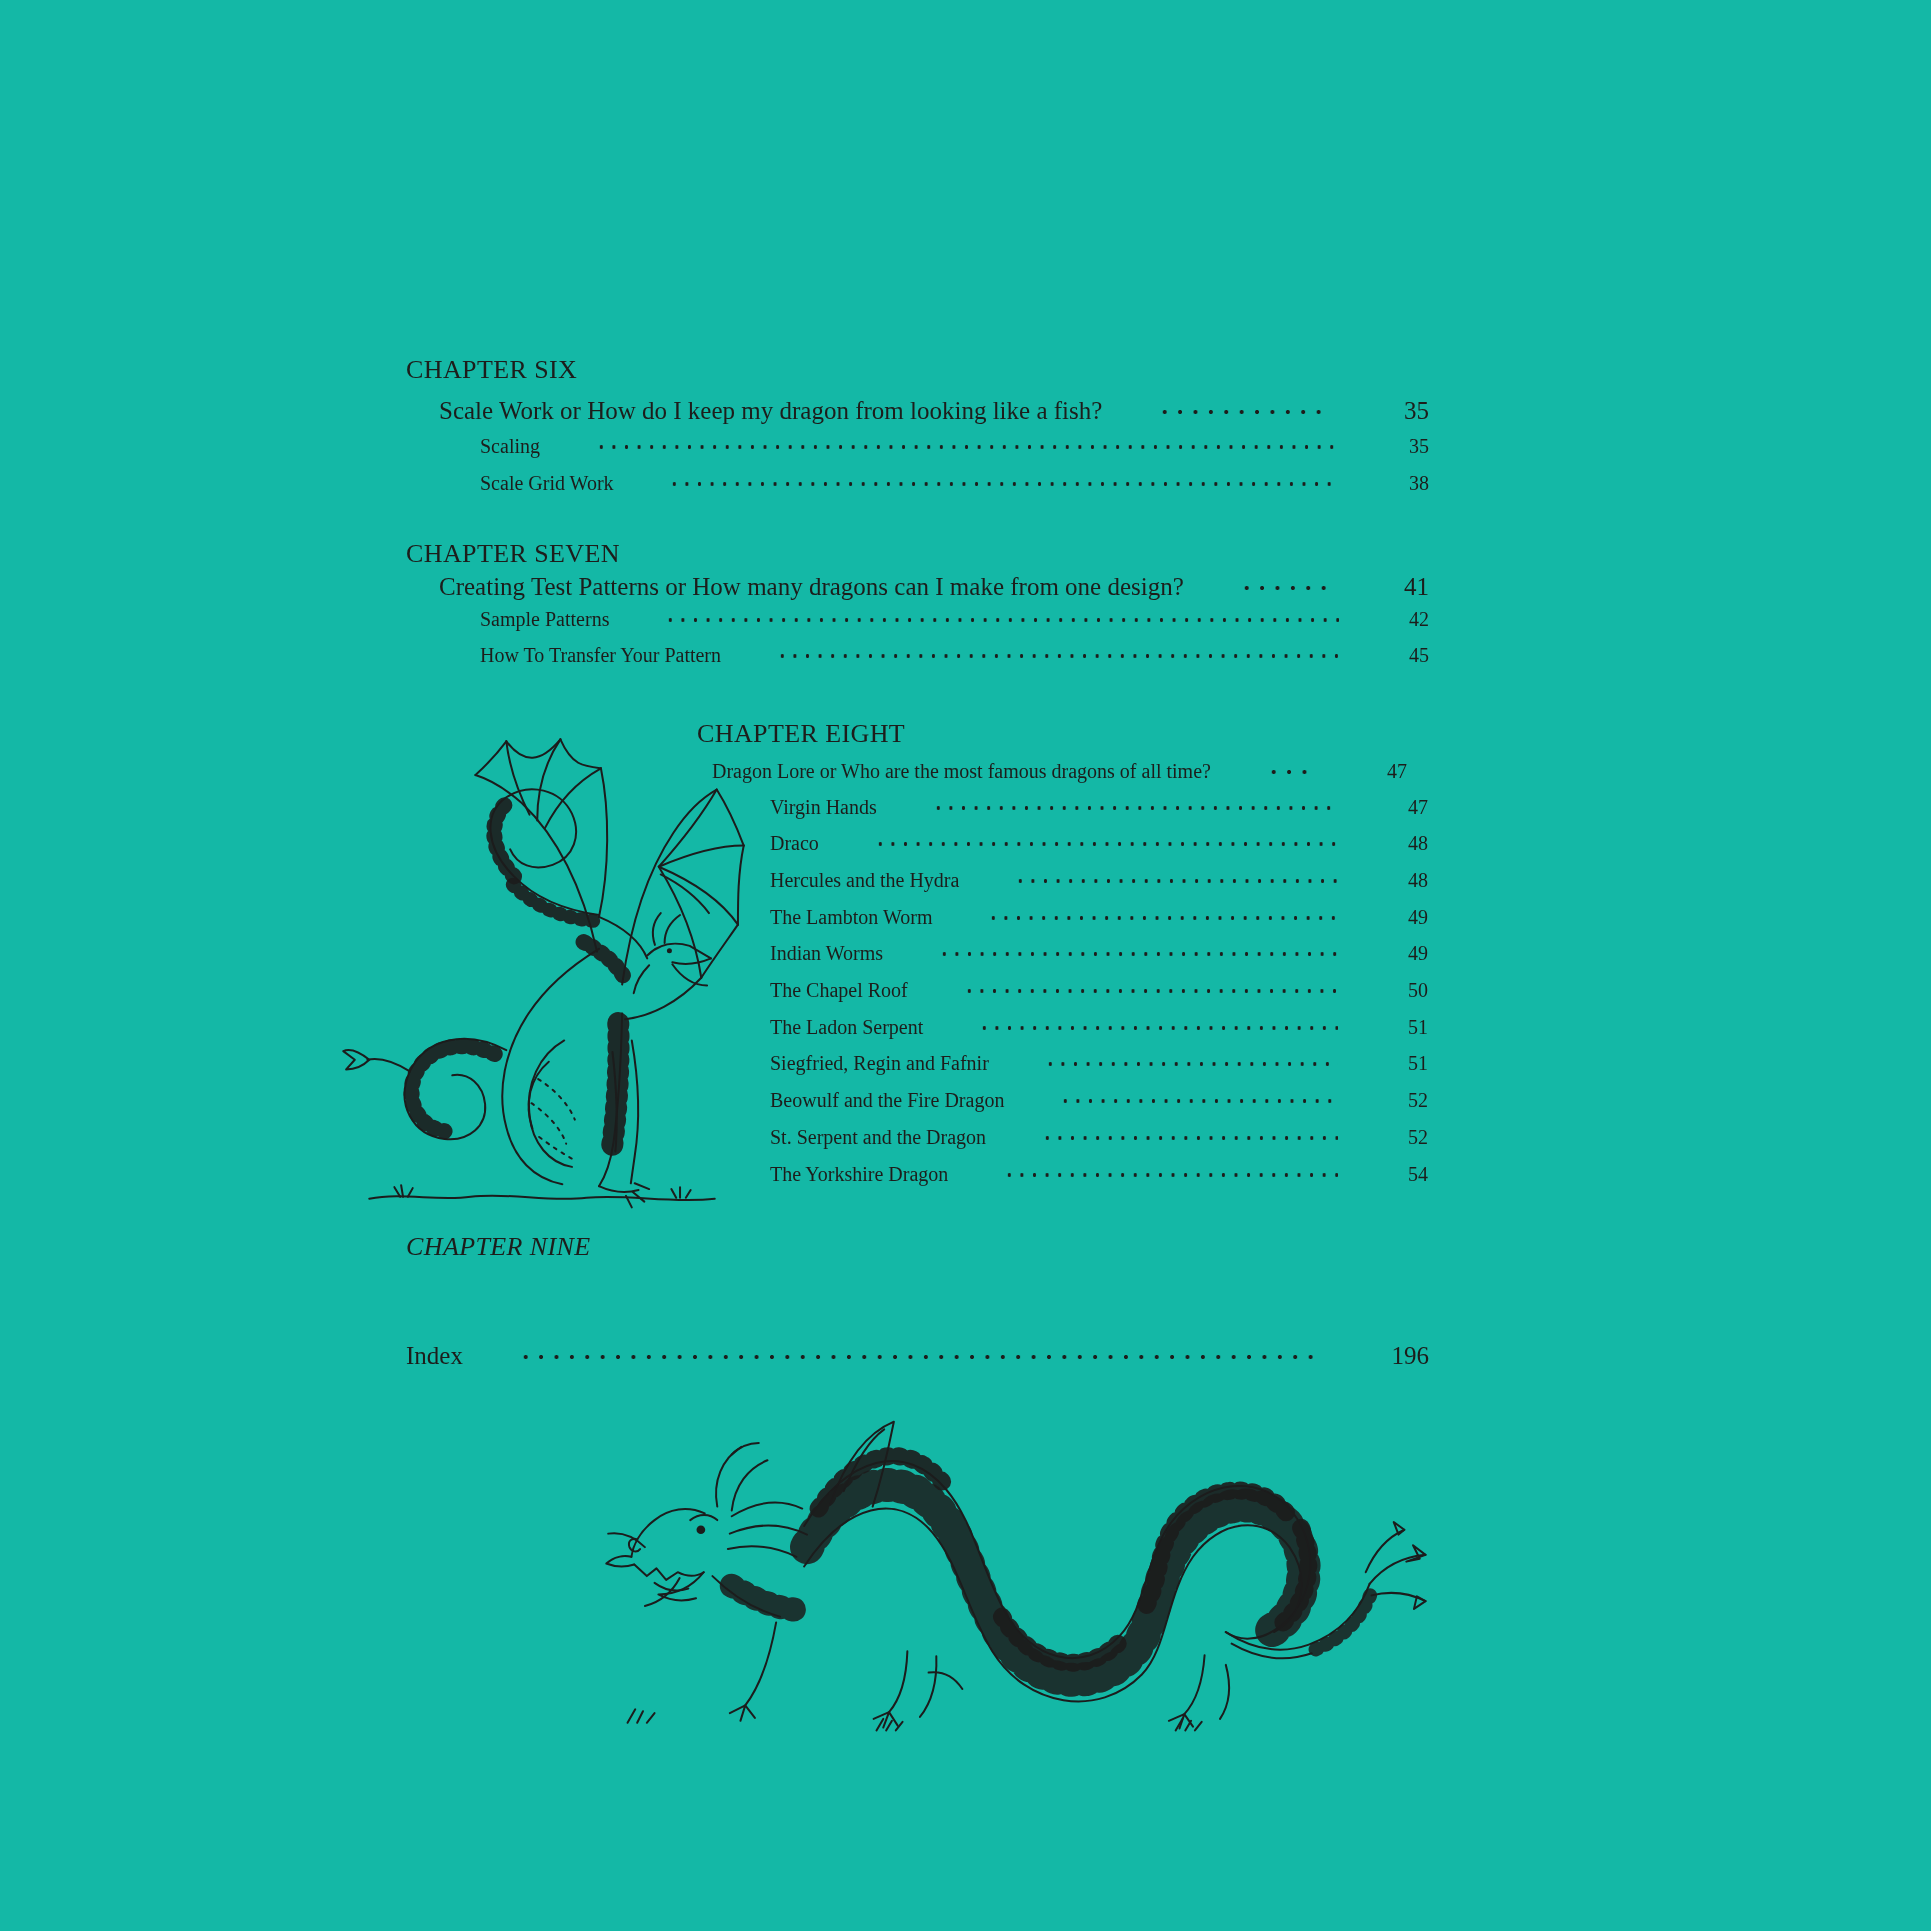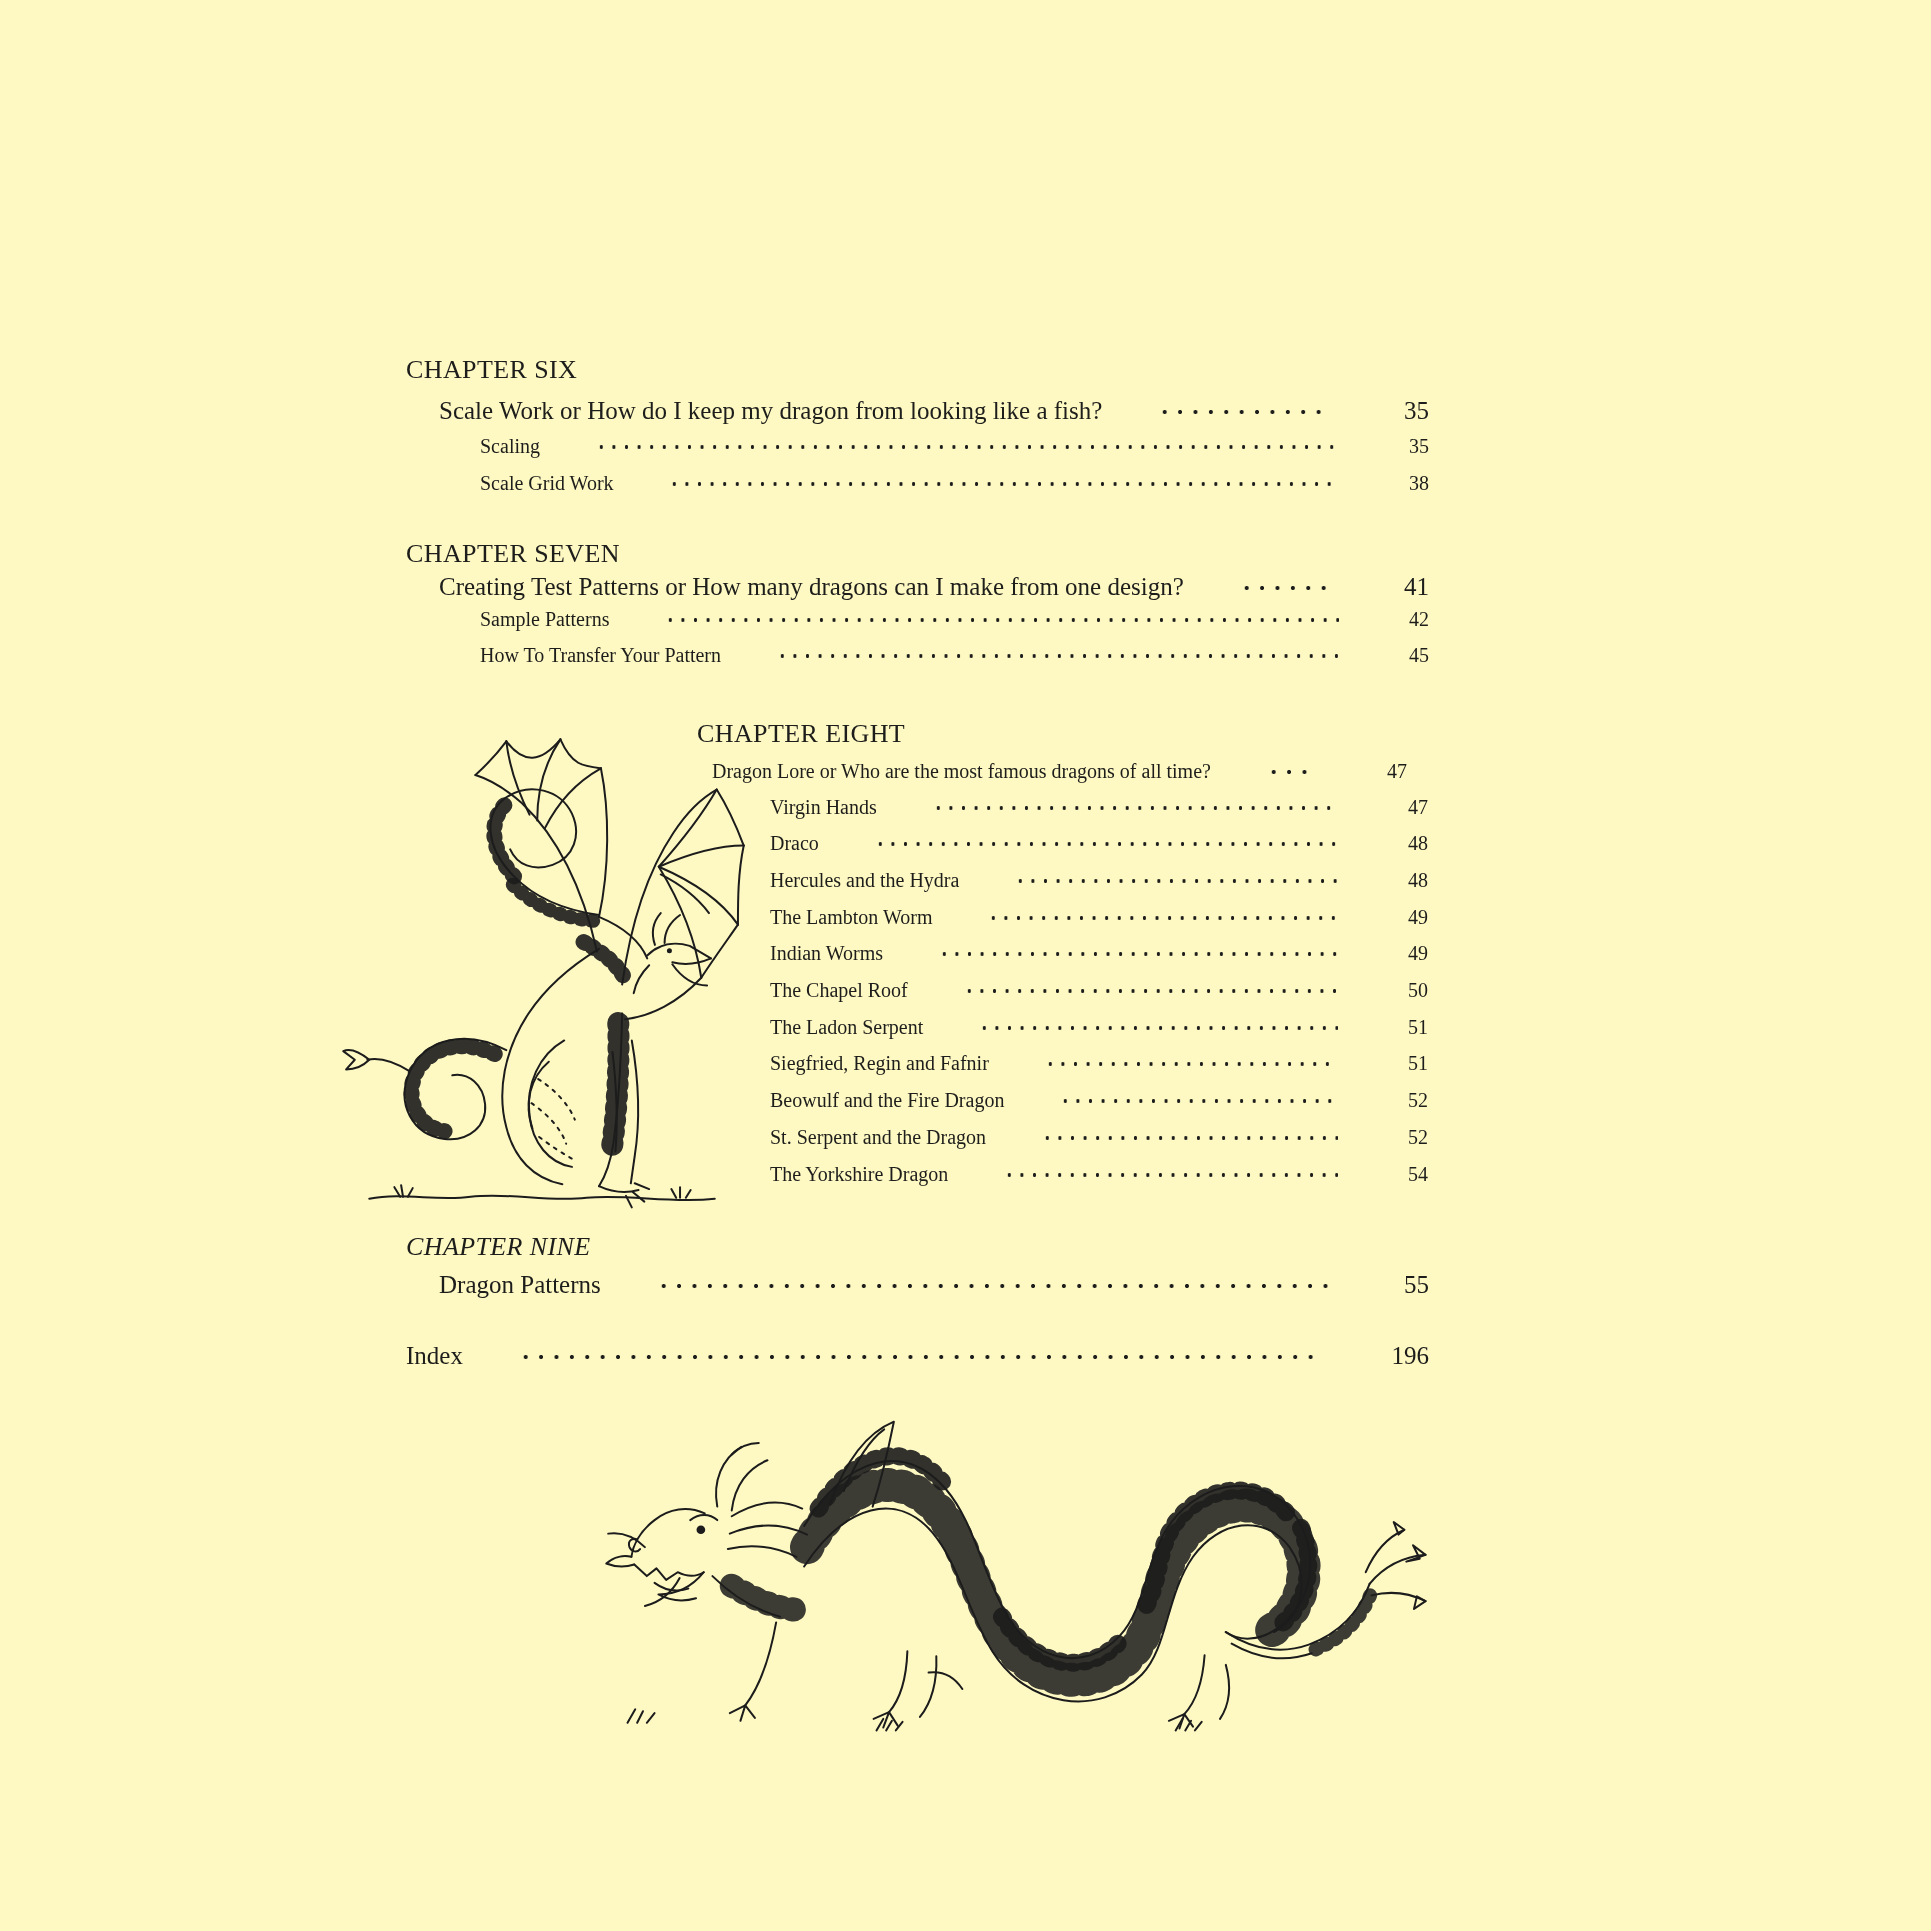--- a/index.html
+++ b/index.html
@@ -1,18 +1,18 @@
 <!DOCTYPE html>
 <html><head>
 <meta charset="utf-8">
 <style>
   html,body { margin:0; padding:0; background:#ffffff; }
   .page {
     position:relative; width:1931px; height:1931px;
-    background:#fef9c3; overflow:hidden;
+    background:#14b8a6; overflow:hidden;
     font-family:"Liberation Serif", serif;
     color:#1d1d1b;
   }
   .heading {
     position:absolute; font-size:26px; line-height:30px;
     letter-spacing:0.4px; white-space:nowrap;
   }
   .row { position:absolute; display:flex; align-items:baseline;gap:48px; }
   .row .label { white-space:nowrap; }
   .leader {
@@ -138,25 +138,20 @@
     <span class="pnum">52</span>
   </div>
   <div class="row lv2" style="left:770px; top:1162px; width:658px;">
     <span class="label">The Yorkshire Dragon</span>
     <span class="leader"></span>
     <span class="pnum">54</span>
   </div>
 
   <div class="heading" style="left:406px; top:1232px;font-style:italic;">CHAPTER NINE</div>
 
-  <div class="row lv1" style="left:439px; top:1269px; width:990px;">
-    <span class="label">Dragon Patterns</span>
-    <span class="leader"></span>
-    <span class="pnum">55</span>
-  </div>
 
   <div class="row lv1 idx" style="left:406px; top:1340px; width:1023px;">
     <span class="label">Index</span>
     <span class="leader"></span>
     <span class="pnum">196</span>
   </div>
 
   <svg class="art" style="left:340px; top:722px;" width="406" height="497" viewBox="0 0 420 515" aria-hidden="true">
     <g stroke="#1c1c1c" stroke-width="2" fill="none" stroke-linecap="round" stroke-linejoin="round">
 

